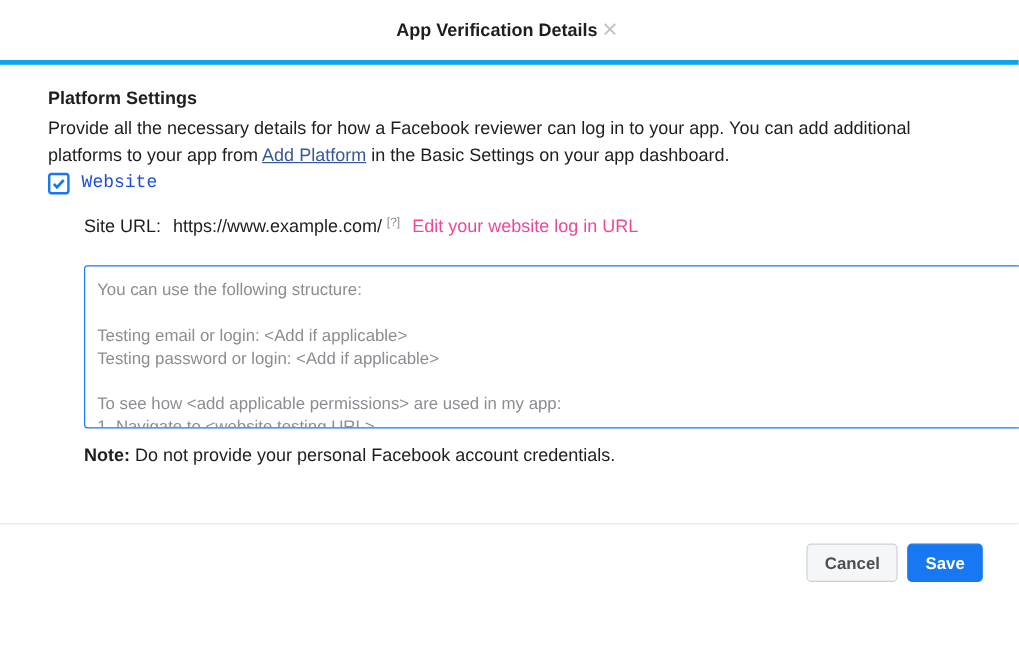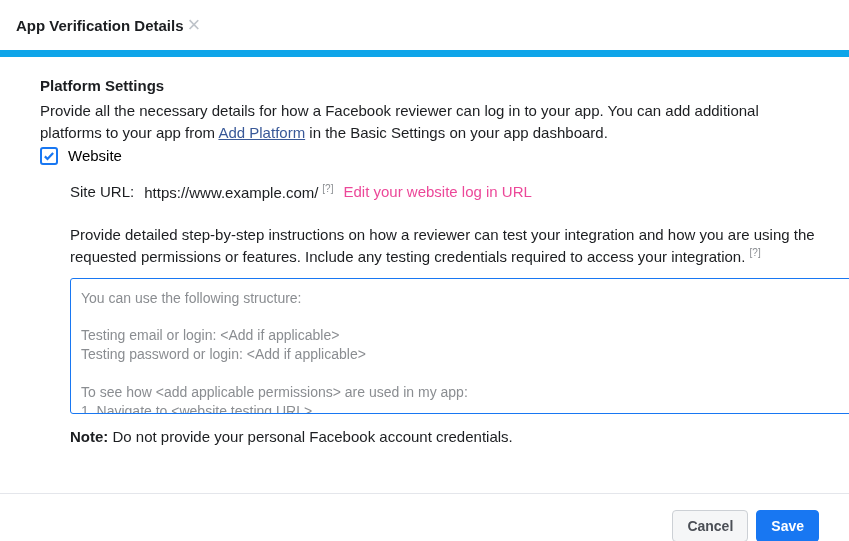--- a/index.html
+++ b/index.html
@@ -10,23 +10,23 @@
     color: #1c1e21;
     background: #fff;
   }
   .modal {
     width: 849px;
     background: #fff;
   }
   .modal-header {
     display: flex;
     align-items: center;
-    justify-content: flex-start;
+    justify-content: center;
     padding: 14px 16px 14px 16px;
-    border-bottom: 7px solid #0ea5e9;
+    border-bottom: 4px solid #0ea5e9;
   }
   .modal-title {
     font-size: 15px;
     font-weight: 700;
     color: #1c1e21;
   }
   .close-btn {
     cursor: pointer;
     color: #bec3c9;
     font-size: 22px;
@@ -74,21 +74,22 @@
   }
   .checkbox svg {
     width: 12px;
     height: 12px;
     stroke: #1877f2;
     stroke-width: 3;
     fill: none;
   }
   .checkbox-label {
     font-size: 15px;
-    color: #000000;
+    color: #1d4ed8;
+    font-family: Liberation Mono, monospace;
   }
   .indent {
     padding-left: 30px;
   }
   .siteurl-row {
     display: flex;
     align-items: baseline;
     gap: 10px;
     margin-bottom: 24px;
     flex-wrap: wrap;
@@ -205,23 +206,20 @@
 
       <div class="siteurl-row">
         <span class="siteurl-label">Site URL:</span>
         <span>
           <span class="siteurl-value">https://www.example.com/</span>
           <span class="help-icon">[?]</span>
         </span>
         <a class="edit-link">Edit your website log in URL</a>
       </div>
 
-      <div class="instr-desc">
-        <span>Provide detailed step-by-step instructions on how a reviewer can test your integration and how you are using the requested permissions or features. Include any testing credentials required to access your integration. </span><span class="help-icon">[?]</span>
-      </div>
 
       <textarea class="textarea" placeholder="You can use the following structure:
 
 Testing email or login: &lt;Add if applicable&gt;
 Testing password or login: &lt;Add if applicable&gt;
 
 To see how &lt;add applicable permissions&gt; are used in my app:
 1. Navigate to &lt;website testing URL&gt;
 2. Login in using the credentials provided
 3. Once you've accessed the website, click the &lt;button&gt; in the left nav, or click the Login with" style=""></textarea>

